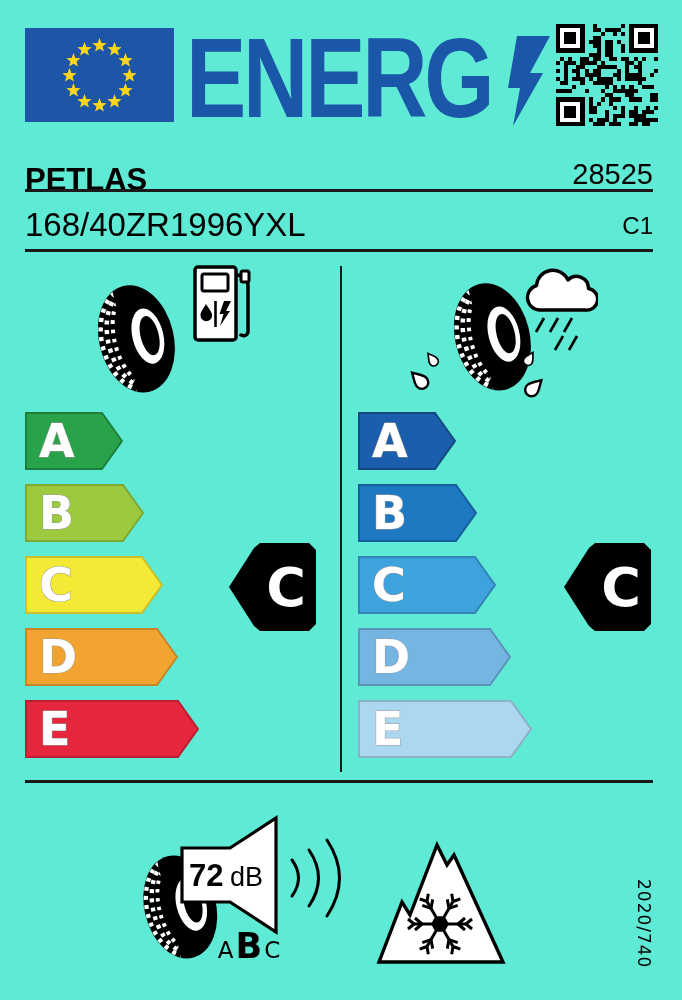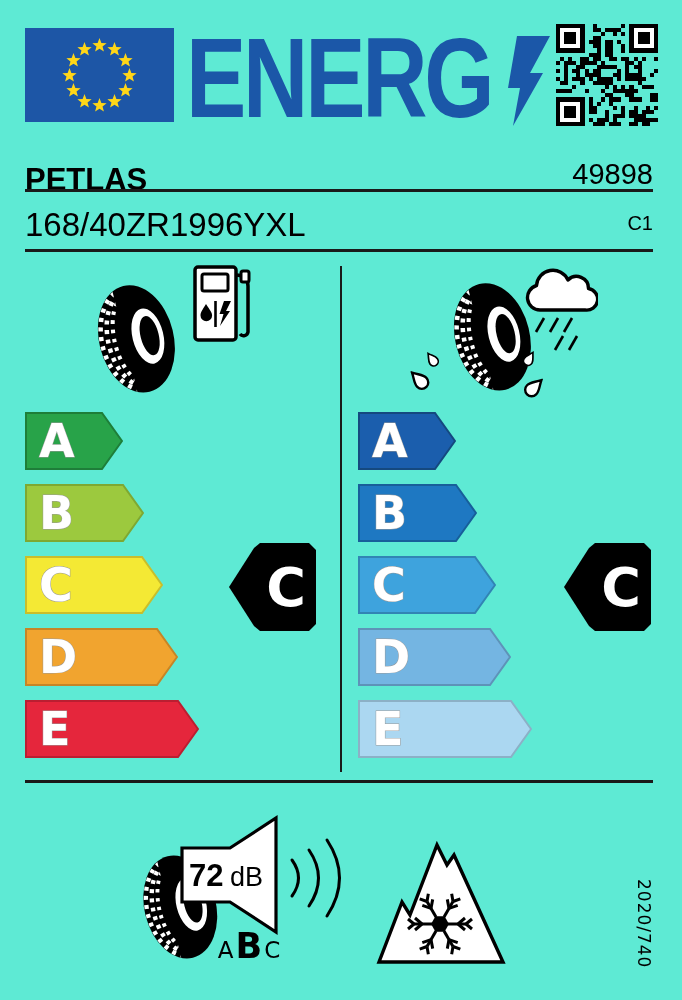--- a/index.html
+++ b/index.html
@@ -12,21 +12,21 @@
          font-family:"Liberation Sans",sans-serif;font-weight:bold;font-size:113px;
          letter-spacing:-4px;color:#1b57a8;transform:scaleX(.8);transform-origin:left center;
          white-space:nowrap;}
   .rule{position:absolute;left:25px;width:628px;height:3px;background:#1a1a1a;}
   .vdiv{position:absolute;left:340px;top:266px;width:2px;height:506px;background:#1a1a1a;}
 
   
   .brand{position:absolute;left:25px;top:156px;font-size:31px;font-weight:bold;margin-top:6px;}
   .article{position:absolute;right:29px;top:158px;font-size:29px;}
   .size{position:absolute;left:25px;top:206px;font-size:33px;}
-  .tclass{position:absolute;right:29px;top:212px;font-size:20px;}
+  .tclass{position:absolute;right:29px;top:212px;font-size:24px;}
 
   
   .scale{position:absolute;top:412px;width:300px;height:350px;}
   .scale.left{left:25px;} .scale.right{left:358px;}
   .grow{position:absolute;left:0;}
   .grow svg{display:block;}
   .grade-letter{font-family:"DejaVu Sans",sans-serif;font-weight:bold;font-size:46px;
                 fill:#fff;stroke:#9a9a9a;stroke-width:1;paint-order:stroke;}
   .indicator{position:absolute;top:130px;}
   .ind-letter{font-family:"DejaVu Sans",sans-serif;font-weight:bold;font-size:54px;fill:#fff;}
@@ -314,21 +314,21 @@
         <rect x="14" y="24" width="1" height="1"></rect>
         <rect x="15" y="24" width="1" height="1"></rect>
         <rect x="18" y="24" width="1" height="1"></rect>
         <rect x="19" y="24" width="1" height="1"></rect>
         <rect x="21" y="24" width="1" height="1"></rect>
         <rect x="22" y="24" width="1" height="1"></rect>
       </g>
   </svg>
 
   <div class="brand">PETLAS</div>
-  <div class="article">49898</div>
+  <div class="article">28525</div>
   <div class="rule" style="top:189px"></div>
 
   <div class="size">168/40ZR1996YXL</div>
   <div class="tclass">C1</div>
   <div class="rule" style="top:249px"></div>
 
   <div class="vdiv"></div>
 
   <svg class="abs" style="left:82px;top:280px" width="100" height="120">
       <use href="#tire" width="100" height="120"></use>

